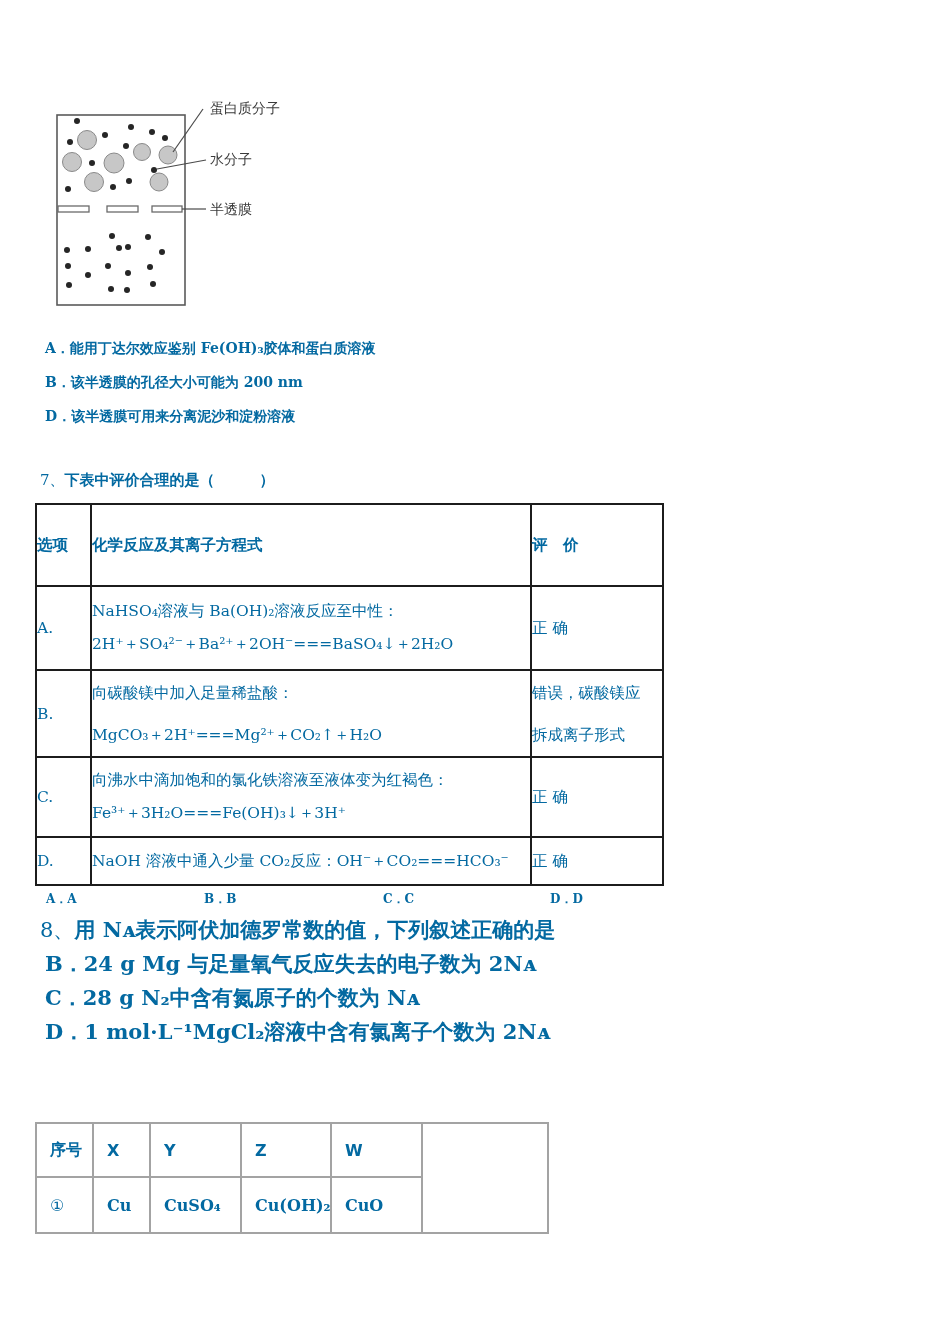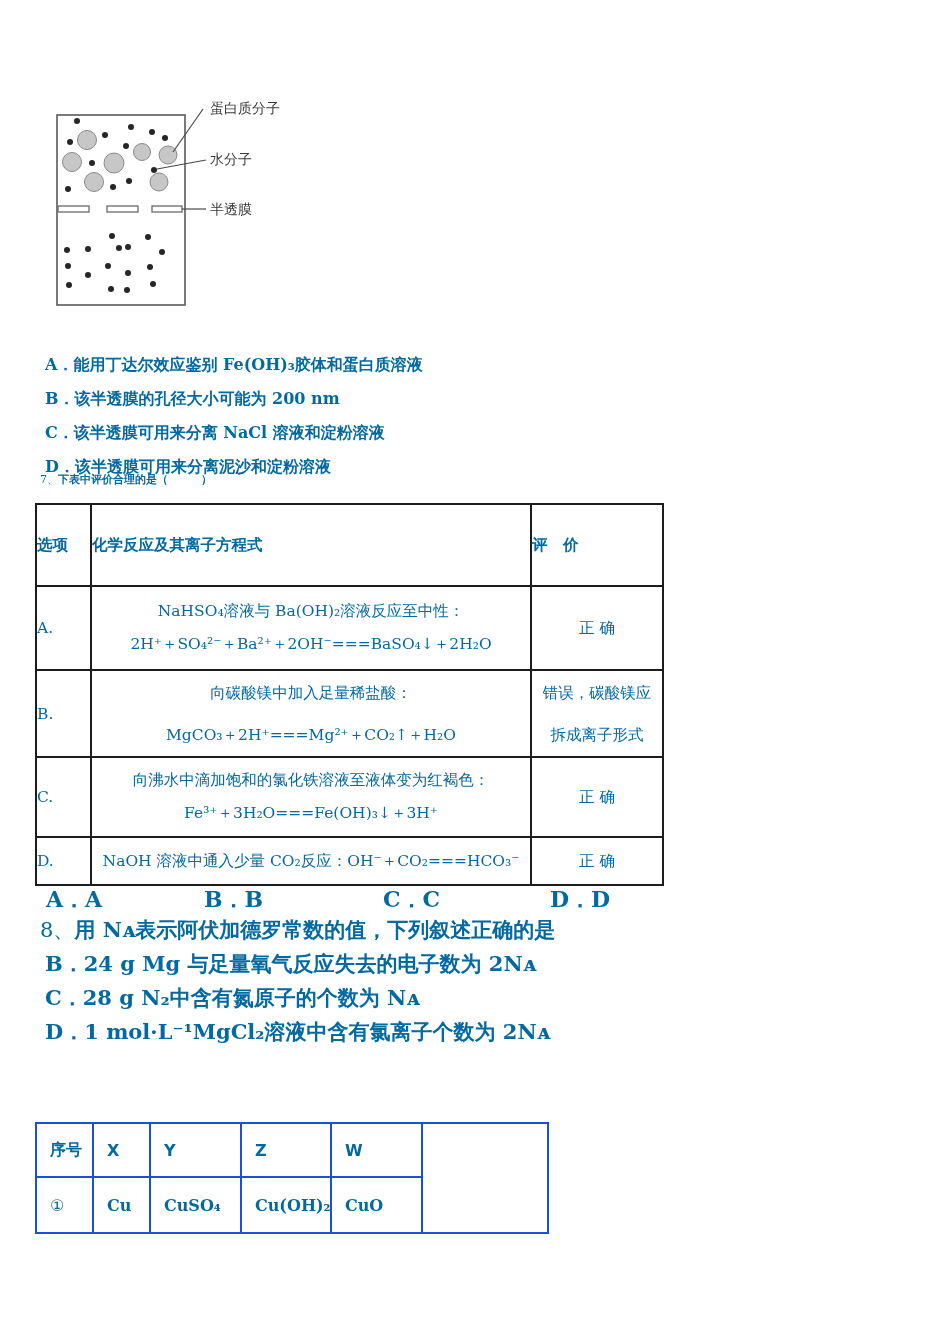--- a/index.html
+++ b/index.html
@@ -10,50 +10,50 @@
   }
   
   .diagram{position:absolute;left:45px;top:95px;}
   .diagram text{font-family:"DejaVu Sans","Liberation Sans",sans-serif;font-size:14px;fill:#3a3a3a;}
   
   .optline{height:34px;line-height:34px;white-space:nowrap;}
   .bold-serif{font-weight:bold;}
   .qnum{font-weight:400;}
   .qprompt{font-weight:bold;font-family:"DejaVu Sans","Liberation Sans",sans-serif;}
   
-  .q6-options{position:absolute;left:45px;top:348px;font-size:16px;}
-  
-  .q7-intro{position:absolute;left:40px;top:463px;font-size:11px;height:34px;line-height:34px;white-space:nowrap;}
+  .q6-options{position:absolute;left:45px;top:331px;font-size:14px;}
+  
+  .q7-intro{position:absolute;left:40px;top:463px;font-size:15px;height:34px;line-height:34px;white-space:nowrap;}
   table.q7{
     position:absolute;left:35px;top:503px;width:627px;
     border-collapse:collapse;table-layout:fixed;font-size:15.5px;
   }
   table.q7 td{border:2px solid #1c1c1c;vertical-align:middle;padding:0;}
   td.c-opt{padding-left:14px;}
   td.c-desc{padding-left:13px;}
   td.c-eval{padding-left:13px;margin-left:8px;}
-  .dline,.eline{line-height:33px;white-space:nowrap;text-align:center;}
+  .dline,.eline{line-height:33px;white-space:nowrap;}
   tr.r-hdr{height:82px;} tr.r-a{height:84px;} tr.r-b{height:87px;} tr.r-c{height:80px;} tr.r-d{height:48px;}
   tr.r-b .dline,tr.r-b .eline{line-height:42px;}
   .dline:empty,.eline:empty{display:none;}
   .hdr-cell{font-weight:bold;font-family:"DejaVu Sans","Liberation Sans",sans-serif;}
   .hdr-xuanxiang{line-height:30px;width:32px;}
-  .q7-answers{position:absolute;left:0;top:888px;width:950px;height:22px;font-size:22px;font-weight:bold;}
+  .q7-answers{position:absolute;left:0;top:888px;width:950px;height:22px;font-size:12px;font-weight:bold;}
   .q7-answers span{position:absolute;top:0;line-height:22px;white-space:nowrap;}
   .ans-a{left:46px;} .ans-b{left:204px;} .ans-c{left:383px;} .ans-d{left:550px;}
   
   .q8{position:absolute;left:40px;top:913px;font-size:21px;}
   .q8 .optline.opt{margin-left:5px;font-weight:bold;}
   
   .q9-intro{position:absolute;left:40px;top:1085px;font-size:17px;height:34px;line-height:34px;white-space:nowrap;}
   table.q9{
     position:absolute;left:35px;top:1122px;width:512px;
     border-collapse:collapse;table-layout:fixed;font-size:16px;
   }
-  table.q9 td{border:2px solid #1d4ed8;vertical-align:middle;padding-left:13px;white-space:nowrap;}
+  table.q9 td{border:2px solid #a3a3a3;vertical-align:middle;padding-left:13px;white-space:nowrap;}
   table.q9 tr.q9-hdr{height:54px;}
   table.q9 tr.q9-row{height:56px;}
   .q9-lab{font-weight:bold;font-family:"DejaVu Sans","Liberation Sans",sans-serif;}
   .q9-val{font-weight:bold;}
   td.q9-empty{padding:0;}
 </style>
 </head>
 <body>
 
 <div class="page">
@@ -114,21 +114,20 @@
       <line x1="137" y1="114" x2="161" y2="114"></line>
     </g>
     <text x="165" y="18">蛋白质分子</text>
     <text x="165" y="69">水分子</text>
     <text x="165" y="119">半透膜</text>
   </svg>
 
   <div class="q6-options">
     <div class="optline bold-serif">A．能用丁达尔效应鉴别 Fe(OH)₃胶体和蛋白质溶液</div>
     <div class="optline bold-serif">B．该半透膜的孔径大小可能为 200 nm</div>
-    <div class="optline bold-serif">C．该半透膜可用来分离 NaCl 溶液和淀粉溶液</div>
     <div class="optline bold-serif">D．该半透膜可用来分离泥沙和淀粉溶液</div>
   </div>
 
   <div class="q7-intro">
     <span class="qnum">7、</span><span class="qprompt">下表中评价合理的是（　　　）</span>
   </div>
 
   <table class="q7">
     <colgroup>
         <col style="width:55px">

